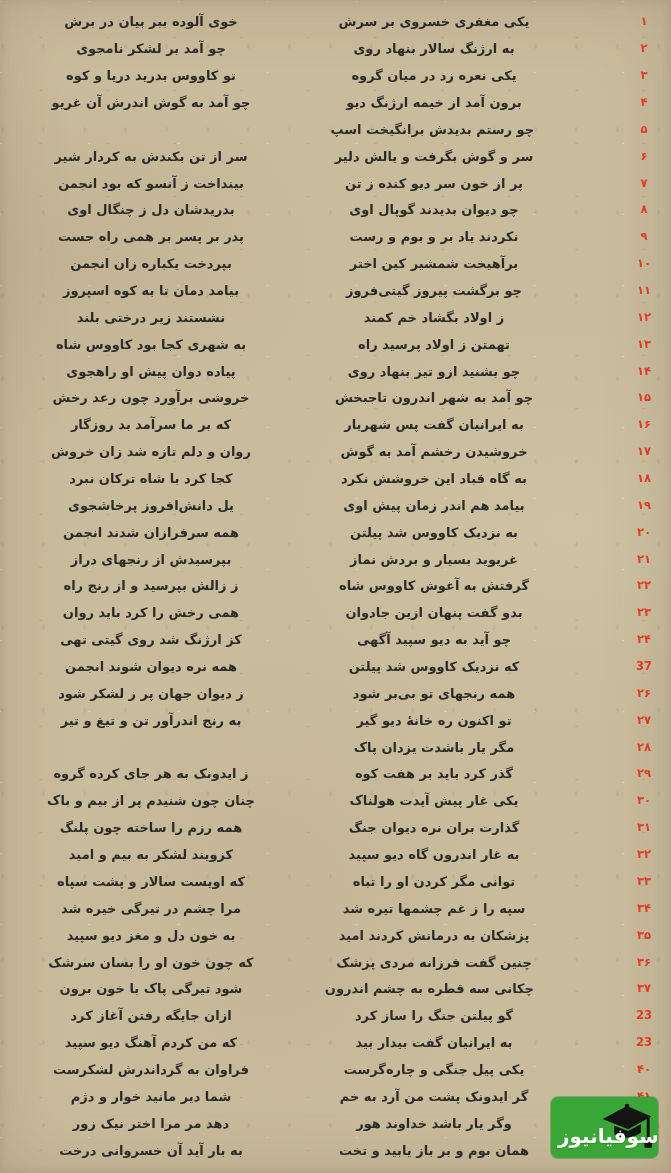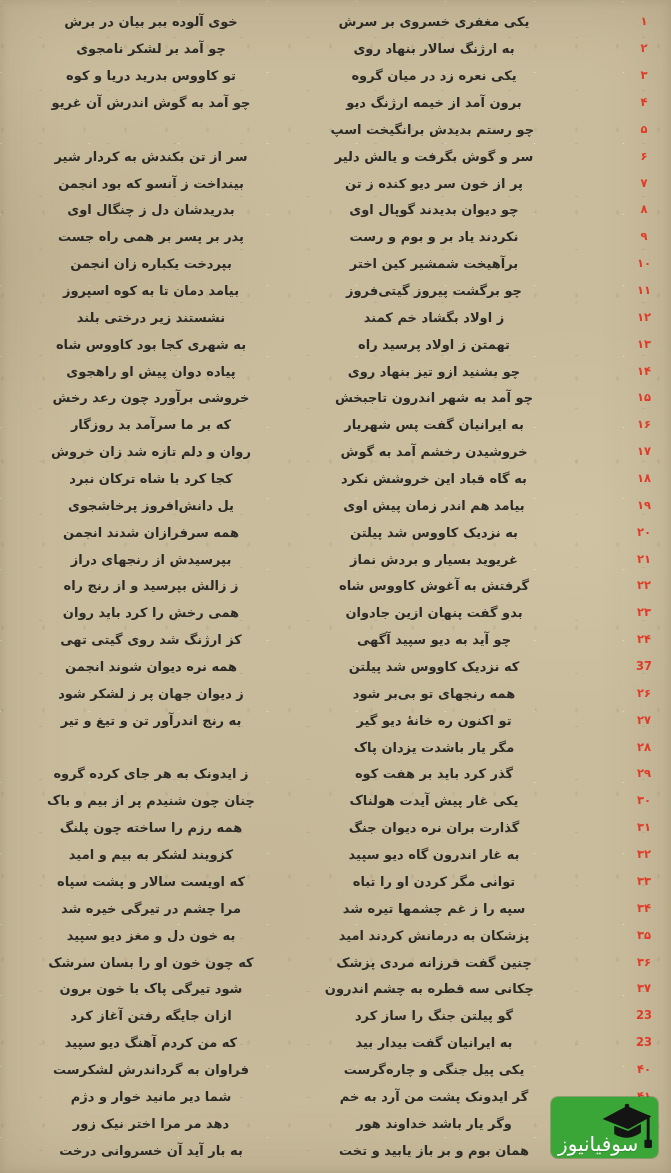--- a/index.html
+++ b/index.html
@@ -34,22 +34,22 @@
   }
   .hem{font-size:13px;font-weight:bold;color:#2d2b26;letter-spacing:0;}
   .hem.first{right:137px;width:200px;}  
   .hem.second{right:350px;width:340px;} 
   .logo{
     position:absolute;right:13px;bottom:15px;width:107px;height:61px;
     background:#3aa637;border-radius:7px;z-index:5;
     box-shadow:0 0 0 1px rgba(40,110,35,.35);
   }
   .logo-text{
-    position:absolute;right:auto;left:7px;bottom:4px;
-    color:#ffffff;font-size:20px;font-weight:normal;line-height:1;
+    position:absolute;right:auto;left:7px;bottom:12px;
+    color:#ffffff;font-size:20px;font-weight:bold;line-height:1;
     direction:rtl;white-space:nowrap;
     text-shadow:0 1px 1px rgba(0,0,0,.15);
     text-align:right;
   }
   .logo-cap{position:absolute;top:1px;right:1px;width:60px;height:58px;}
 </style>
 </head>
 <body>
 
 <div class="page">

